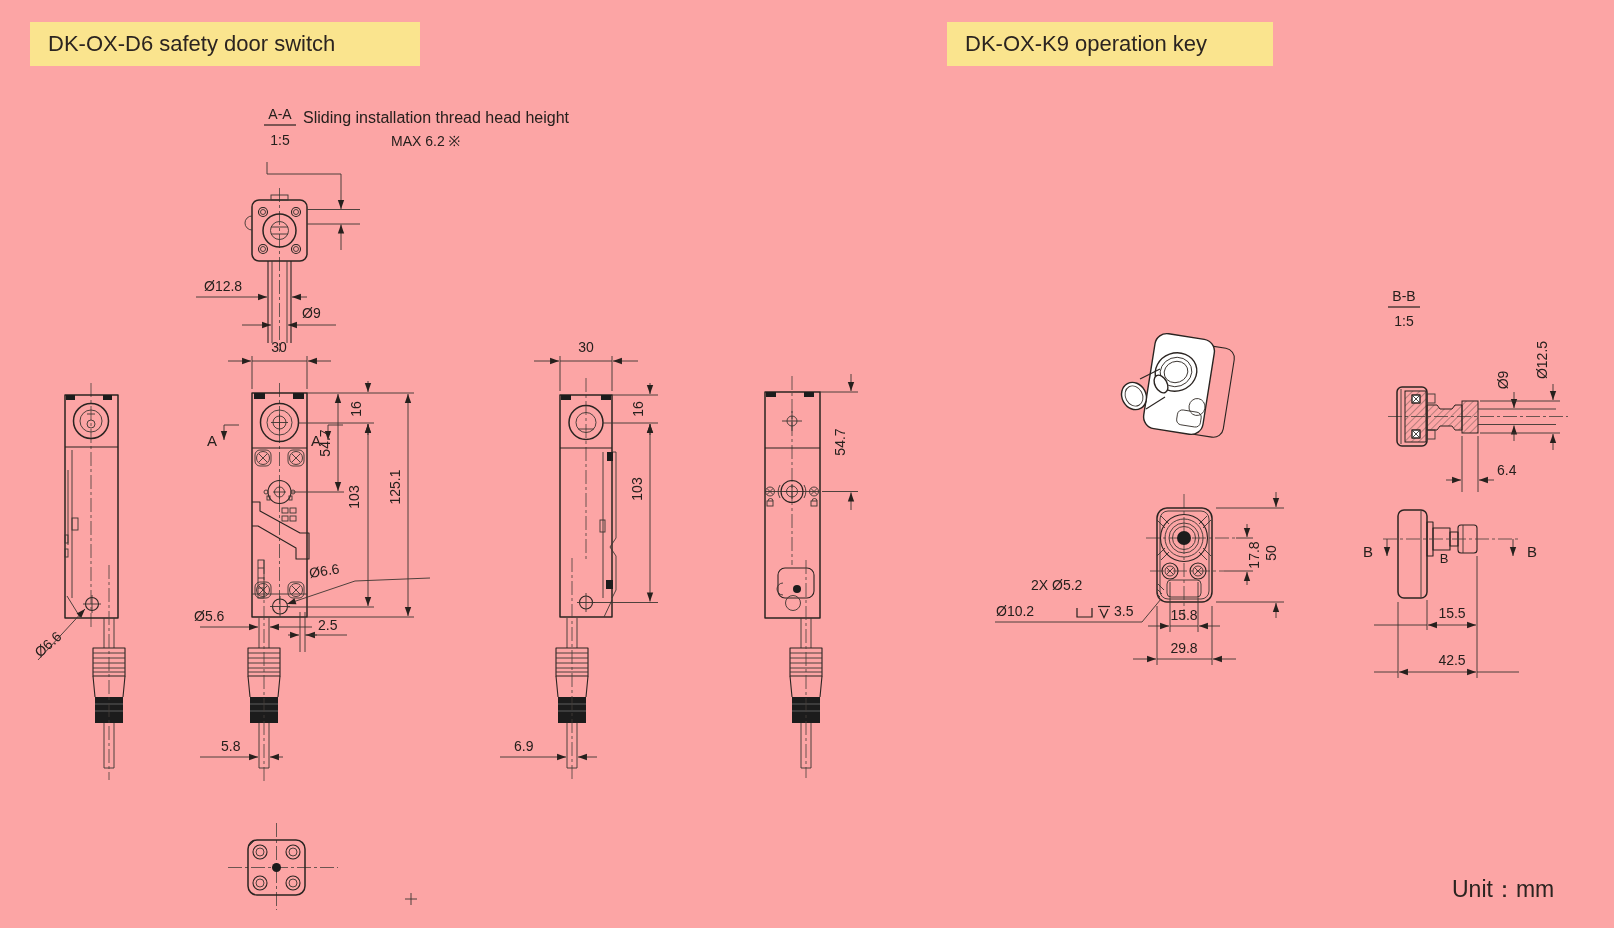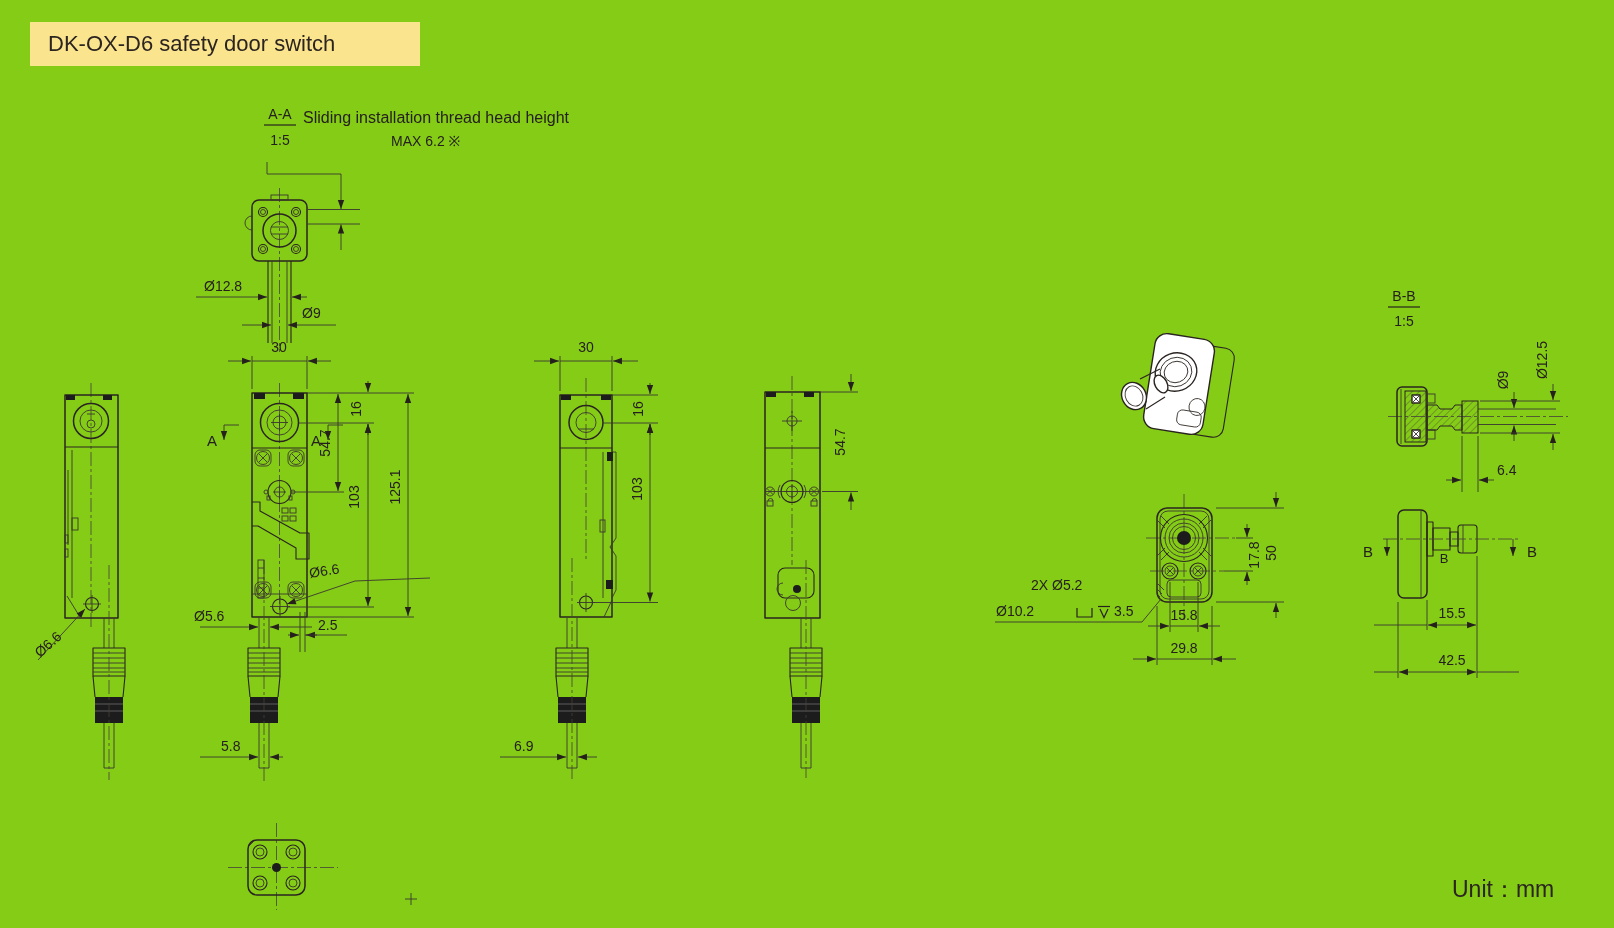--- a/index.html
+++ b/index.html
@@ -1,16 +1,16 @@
 <!DOCTYPE html>
 <html><head>
 <meta charset="utf-8">
 <style>
   html,body{margin:0;padding:0;background:#fff;}
-  .page{position:relative;width:1614px;height:928px;background:#84cc16;overflow:hidden;
+  .page{position:relative;width:1614px;height:928px;background:#fca5a5;overflow:hidden;
         font-family:"Liberation Sans",sans-serif;color:#262019;}
   .badge{position:absolute;top:22px;height:44px;background:#fae48e;display:flex;align-items:center;
          padding:0 18px;font-size:22px;font-weight:500;color:#2b2420;box-sizing:border-box;white-space:nowrap;}
   #badge-d6{left:30px;width:390px;}
   #badge-k9{left:947px;width:326px;}
   .unit{position:absolute;left:1452px;top:874px;font-size:23px;font-weight:400;color:#2b2420;}
   svg{position:absolute;left:0;top:0;}
   .ol {stroke:#2a2421;stroke-width:1.5;fill:none;stroke-linejoin:round;}
   .ol2{stroke:#2a2421;stroke-width:1.1;fill:none;stroke-linejoin:round;}
   .olf{stroke:#2a2421;stroke-width:1.4;fill:#ffffff;stroke-linejoin:round;}
@@ -24,20 +24,23 @@
   text.note1{font-family:"Liberation Sans",sans-serif;font-size:16px;fill:#26201d;}
   text.note2{font-family:"Liberation Sans",sans-serif;font-size:14px;fill:#26201d;}
 </style>
 </head>
 <body>
 
 <div class="page">
 
   <div class="badge" id="badge-d6">
     <span>DK-OX-D6 safety door switch</span>
+  </div>
+  <div class="badge" id="badge-k9">
+    <span>DK-OX-K9 operation key</span>
   </div>
 
   <svg width="1614" height="928" viewBox="0 0 1614 928">
     <defs>
       <marker id="ar" viewBox="0 0 10 8" refX="9.5" refY="4" markerWidth="11" markerHeight="9" orient="auto-start-reverse">
         <path d="M0.5,0.8 L9.5,4 L0.5,7.2 Z" fill="#26201d"></path>
       </marker>
       <pattern id="hatch" width="5" height="5" patternTransform="rotate(45)" patternUnits="userSpaceOnUse">
         <line x1="0" y1="0" x2="0" y2="5" stroke="#4a443f" stroke-width="0.8"></line>
       </pattern>

